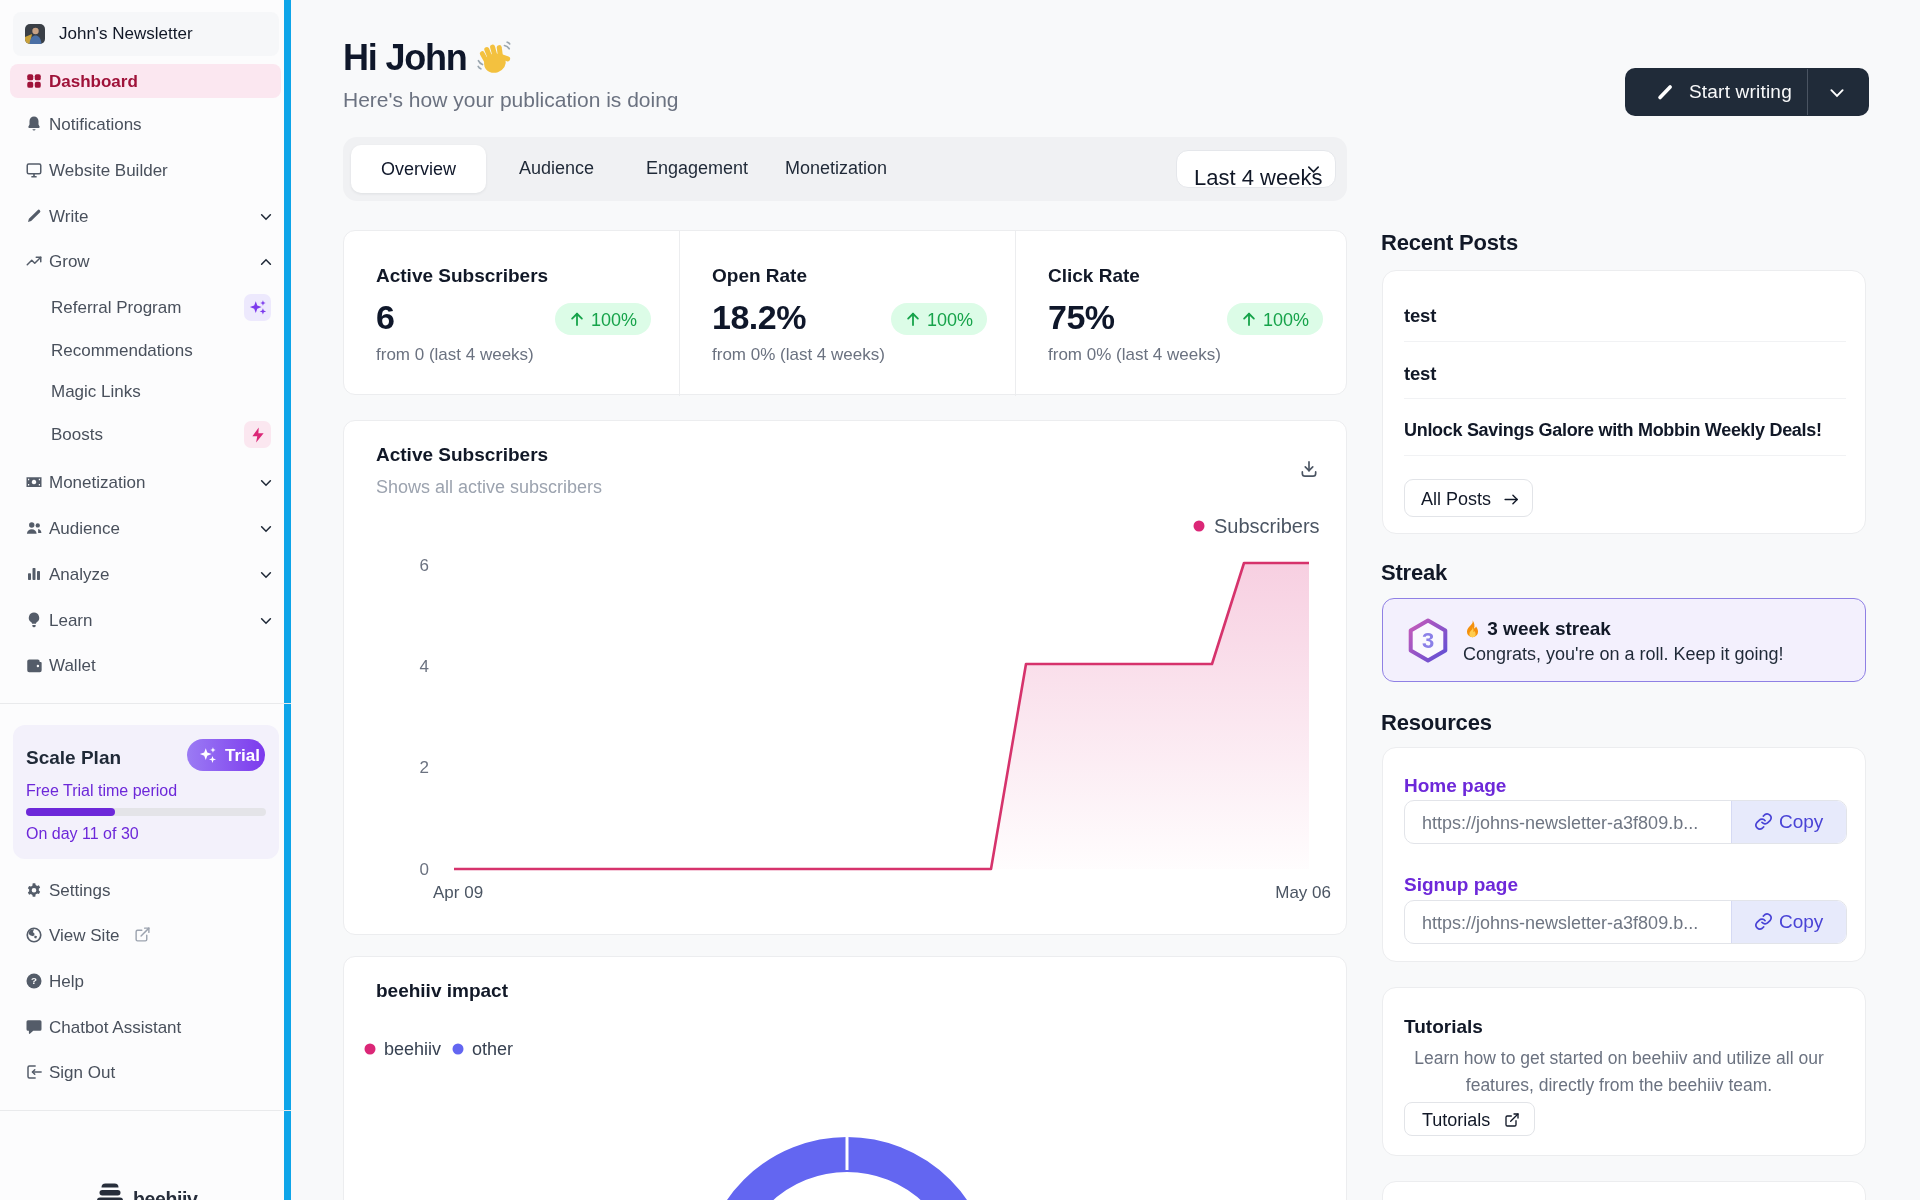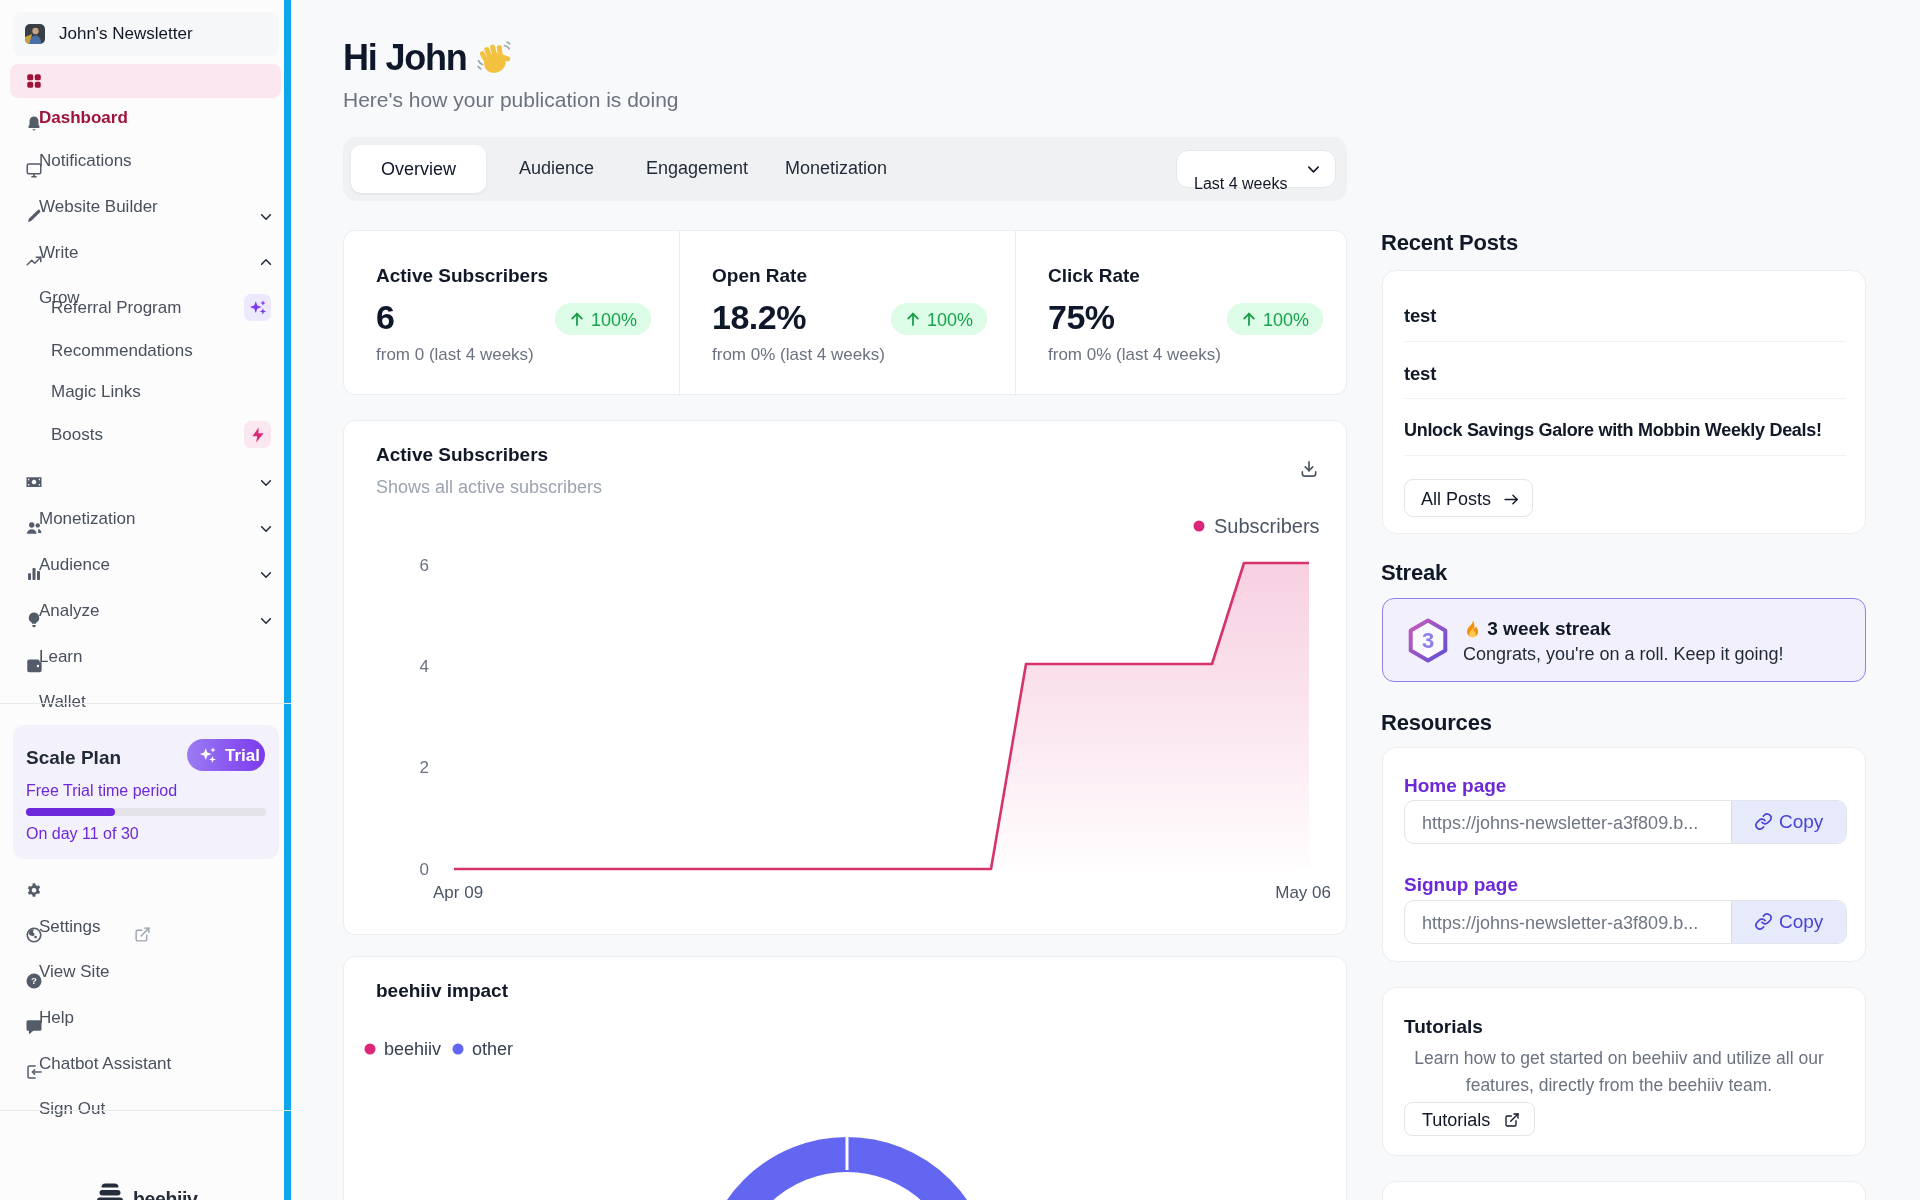--- a/index.html
+++ b/index.html
@@ -5,21 +5,21 @@
 * { margin:0; padding:0; box-sizing:border-box; }
 html,body { width:1920px; height:1200px; overflow:hidden; font-family:"Liberation Sans", sans-serif; background:#F8F9FA; color:#111827; }
 
 
 #sidebar { position:absolute; left:0; top:0; width:291px; height:1200px; background:#FCFCFD; border-right:7px solid #0ea5e9; }
 .pubbox { position:absolute; left:13px; top:12px; width:266px; height:44px; background:#F6F7F9; border-radius:8px; }
 .pubbox .av { position:absolute; left:12px; top:12px; width:20px; height:20px; border-radius:5px; overflow:hidden; }
 .pubbox .nm { position:absolute; left:46px; top:12px; font-size:17px; font-weight:500; color:#111827; }
 .nav-item { position:absolute; left:10px; width:271px; height:34px; border-radius:8px; color:#49505C; font-size:17px; font-weight:500; }
 .nav-item .ic { position:absolute; left:15px; top:8px; width:18px; height:18px; }
-.nav-item .lb { position:absolute; left:29px; top:8px; white-space:nowrap;margin-top:36px; }
+.nav-item .lb { position:absolute; left:39px; top:8px; white-space:nowrap; }
 .nav-item .chev { position:absolute; right:8px; top:11px; width:14px; height:14px; }
 .nav-item.active { background:#FBE7F0; color:#9F1239; font-weight:700; }
 .nav-sub { position:absolute; left:10px; width:271px; height:34px; font-size:17px; font-weight:500; color:#49505C; }
 .nav-sub .lb { position:absolute; left:41px; top:8px; }
 .nav-sub .tag { position:absolute; right:10px; top:4px; width:27px; height:27px; border-radius:7px; }
 
 #scaleplan { position:absolute; left:13px; top:725px; width:266px; height:134px; background:#F3F1FB; border-radius:12px; }
 #scaleplan .ttl { position:absolute; left:13px; top:22px; font-size:19px; font-weight:700; color:#1F2937; }
 #scaleplan .badge { position:absolute; right:14px; top:14px; width:78px; height:32px; border-radius:16px; background:linear-gradient(90deg,#9B7BF4,#7C3AED); color:#fff; font-size:17px; font-weight:600; text-align:center; }
 #scaleplan .badge span { position:absolute; left:38px; top:7px; }
@@ -37,21 +37,21 @@
 #startwrite { position:absolute; left:1333px; top:68px; width:244px; height:48px; background:#202B39; border-radius:10px; color:#F9FAFB; }
 #startwrite .pt { position:absolute; left:64px; top:13px; font-size:19px; font-weight:500; letter-spacing:0.2px; }
 #startwrite .dv { position:absolute; left:182px; top:1px; width:1px; height:46px; background:#4A5462; }
 #startwrite .pc { position:absolute; left:30px; top:13px; width:22px; height:22px; }
 #startwrite .ch { position:absolute; left:203px; top:16px; width:18px; height:18px; }
 
 #tabbar { position:absolute; left:51px; top:137px; width:1004px; height:64px; background:#F0F1F3; border-radius:14px; }
 #tabbar .pill { position:absolute; left:8px; top:8px; width:135px; height:48px; background:#fff; border-radius:10px; box-shadow:0 1px 3px rgba(16,24,40,.08); text-align:center; line-height:48px; font-size:18px; font-weight:500; color:#0F172A; }
 #tabbar .t { position:absolute; top:21px; font-size:18px; font-weight:500; color:#1F2937; }
 #tabbar #drop { position:absolute; left:833px; top:13px; width:160px; height:38px; background:#fff; border:1px solid #E5E7EB; border-radius:12px; }
-#drop .dt { position:absolute; left:17px; top:24px; font-size:16px; font-weight:500; color:#111827; }
+#drop .dt { position:absolute; left:17px; top:14px; font-size:22px; font-weight:500; color:#111827; }
 #drop svg { position:absolute; right:14px; top:11px; }
 
 #stats { position:absolute; left:51px; top:230px; width:1004px; height:165px; background:#fff; border:1px solid #ECEDEF; border-radius:12px; }
 .stat { position:absolute; top:0; width:335px; height:165px; }
 .stat .t1 { position:absolute; left:32px; top:34px; font-size:19px; font-weight:600; color:#111827; }
 .stat .n { position:absolute; left:32px; top:67px; font-size:34px; font-weight:700; color:#0F172A; letter-spacing:-0.5px; }
 .stat .bdg { position:absolute; left:211px; top:72px; width:96px; height:32px; background:#DCFCE7; border-radius:16px; color:#16A34A; font-size:18px; font-weight:500; }
 .stat .bdg span { position:absolute; left:36px; top:7px; }
 .stat .bdg svg { position:absolute; left:13px; top:7px; }
 .stat .f { position:absolute; left:32px; top:114px; font-size:17px; color:#6B7280; }
@@ -299,20 +299,30 @@
             <rect x="18.2" y="6.5" width="5" height="16.5" rx="2.5" transform="rotate(4,20.7,14)"></rect>
             <rect x="23.4" y="9" width="4.8" height="14" rx="2.4" transform="rotate(11,25.8,16)"></rect>
             <ellipse cx="17.5" cy="24.5" rx="11" ry="9.5"></ellipse>
             <rect x="1" y="20" width="11" height="5" rx="2.5" transform="rotate(-38,6.5,22.5)"></rect>
           </g>
         </g>
         <path d="M29.5 6.5 c2 .4 3.7 1.6 4.7 3.3 M32.2 3.2 c1 .3 1.9.9 2.5 1.7" stroke="#9AA6AF" stroke-width="1.7" fill="none" stroke-linecap="round"></path>
         <path d="M7.5 25.5 c-1.9-.7-3.3-2-4.1-3.8 M5.8 29.8 c-1.1-.5-2-1.3-2.6-2.4" stroke="#9AA6AF" stroke-width="1.7" fill="none" stroke-linecap="round"></path>
       </svg></h1>
   <p class="sub">Here's how your publication is doing</p>
+  <div id="startwrite">
+    <svg class="pc" viewBox="0 0 24 24" fill="none" stroke="#fff" stroke-width="4" stroke-linecap="round">
+        <path d="M5.5 18 L16.5 6.5"></path>
+      </svg>
+    <span class="pt">Start writing</span>
+    <div class="dv"></div>
+    <svg class="ch" viewBox="0 0 16 16" fill="none" stroke="#fff" stroke-width="1.7" stroke-linecap="round">
+        <path d="M3 5.5 L8 10.5 L13 5.5"></path>
+      </svg>
+  </div>
 
   <div id="tabbar">
     <div class="pill">Overview</div>
     <span class="t" style="left:176px;">Audience</span>
     <span class="t" style="left:303px;">Engagement</span>
     <span class="t" style="left:442px;">Monetization</span>
     <div id="drop">
       <span class="dt">Last 4 weeks</span>
       <svg width="15" height="15" viewBox="0 0 16 16" fill="none" stroke="#111827" stroke-width="1.7" stroke-linecap="round">
           <path d="M3 5.5 L8 10.5 L13 5.5"></path>

